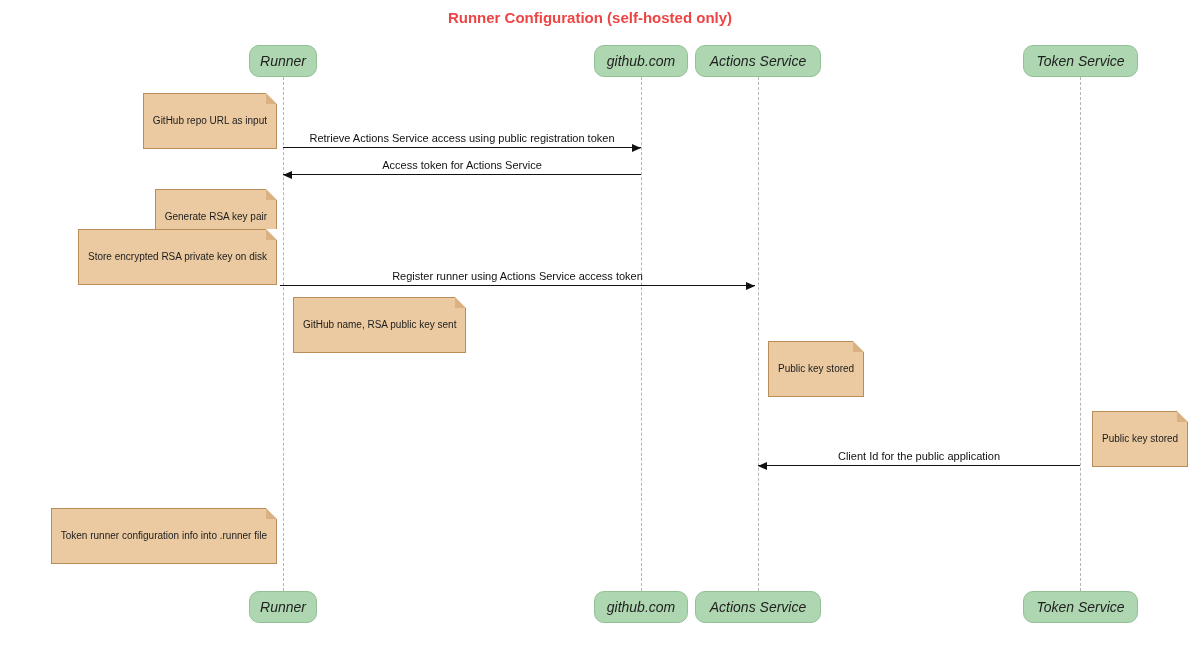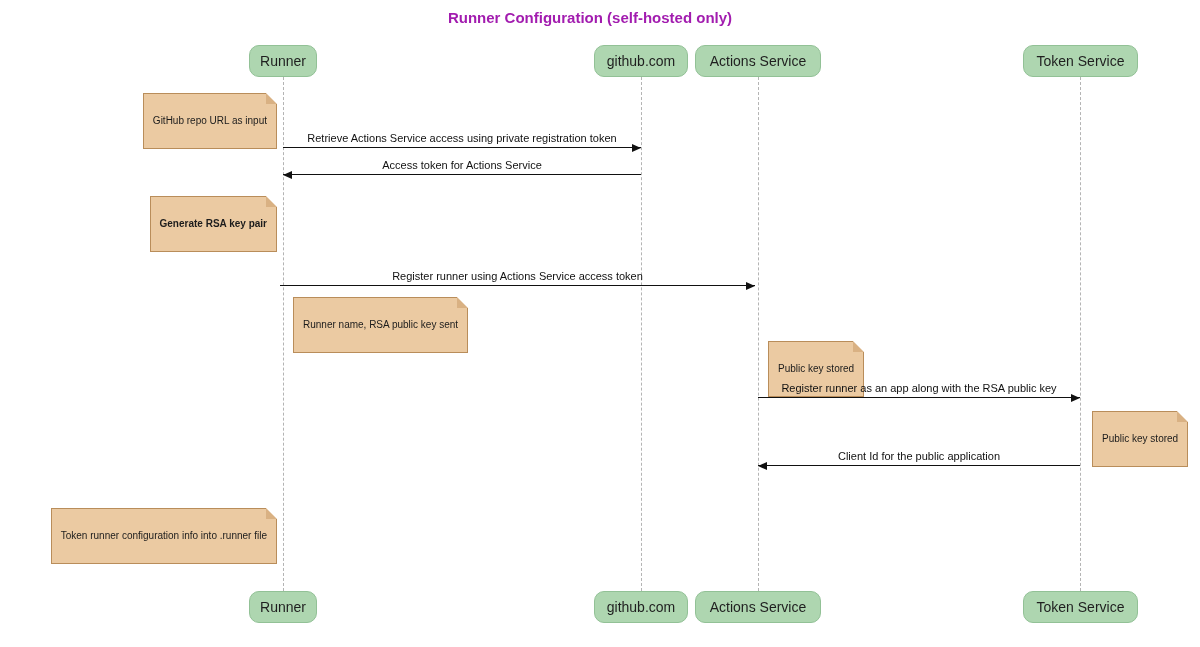--- a/index.html
+++ b/index.html
@@ -14,21 +14,21 @@
     overflow: hidden;
   }
 
   .title {
     position: absolute;
     left: 0; top: 9px;
     width: 1180px;
     text-align: center;
     font-size: 15px;
     font-weight: bold;
-    color: #a21caf;
+    color: #ef4444;
   }
 
   .lifeline {
     position: absolute;
     top: 77px;
     height: 514px;
     width: 0;
     border-left: 1px dashed var(--lifeline, #b4b4b4);
   }
 
@@ -37,20 +37,21 @@
     height: 32px;
     background: var(--participant-fill, #aed6b0);
     border: 1.5px solid var(--participant-border, #92c196);
     border-radius: 10px;
     display: flex;
     align-items: center;
     justify-content: center;
     font-size: 14px;
     color: #1f1f1f;
     white-space: nowrap;
+    font-style: italic;
   }
 
   .note {
     position: absolute;
     background: var(--note-fill, #ebcaa2);
     border: 1px solid var(--note-border, #b98d5a);
     font-size: 10px;
     line-height: 14px;
     padding: 20px 9px;
     white-space: nowrap;
@@ -108,68 +109,66 @@
 
   <div class="actor" style="left:249px; top:591px; width:68px;">Runner</div>
   <div class="actor" style="left:594px; top:591px; width:94px;">github.com</div>
   <div class="actor" style="left:695px; top:591px; width:126px;">Actions Service</div>
   <div class="actor" style="left:1023px; top:591px; width:115px;">Token Service</div>
 
   <div class="note" style="right:923px; top:93px;">
     <span>GitHub repo URL as input</span>
     <span class="fold"></span>
   </div>
-  <div class="note" style="right:923px; top:196px;font-weight:bold;">
+  <div class="note" style="right:923px; top:189px;">
     <span>Generate RSA key pair</span>
     <span class="fold"></span>
   </div>
+  <div class="note" style="right:923px; top:229px;">
+    <span>Store encrypted RSA private key on disk</span>
+    <span class="fold"></span>
+  </div>
   <div class="note" style="left:293px; top:297px;">
-    <span>Runner name, RSA public key sent</span>
+    <span>GitHub name, RSA public key sent</span>
     <span class="fold"></span>
   </div>
   <div class="note" style="left:768px; top:341px;">
     <span>Public key stored</span>
     <span class="fold"></span>
   </div>
   <div class="note" style="left:1092px; top:411px;">
     <span>Public key stored</span>
     <span class="fold"></span>
   </div>
   <div class="note" style="right:923px; top:508px;">
     <span>Token runner configuration info into .runner file</span>
     <span class="fold"></span>
   </div>
 
   <div class="msg right" style="left:283px; top:132px; width:358px;">
-    <div class="msg-label">Retrieve Actions Service access using private registration token</div>
+    <div class="msg-label">Retrieve Actions Service access using public registration token</div>
     <div class="msg-line">
         <span class="head"></span>
       </div>
   </div>
 
   <div class="msg left" style="left:283px; top:159px; width:358px;">
     <div class="msg-label">Access token for Actions Service</div>
     <div class="msg-line">
         <span class="head"></span>
       </div>
   </div>
 
   <div class="msg right" style="left:280px; top:270px; width:475px;">
     <div class="msg-label">Register runner using Actions Service access token</div>
     <div class="msg-line">
         <span class="head"></span>
       </div>
   </div>
 
-  <div class="msg right" style="left:758px; top:382px; width:322px;">
-    <div class="msg-label">Register runner as an app along with the RSA public key</div>
-    <div class="msg-line">
-        <span class="head"></span>
-      </div>
-  </div>
 
   <div class="msg left" style="left:758px; top:450px; width:322px;">
     <div class="msg-label">Client Id for the public application</div>
     <div class="msg-line">
         <span class="head"></span>
       </div>
   </div>
 
 
 </div>

